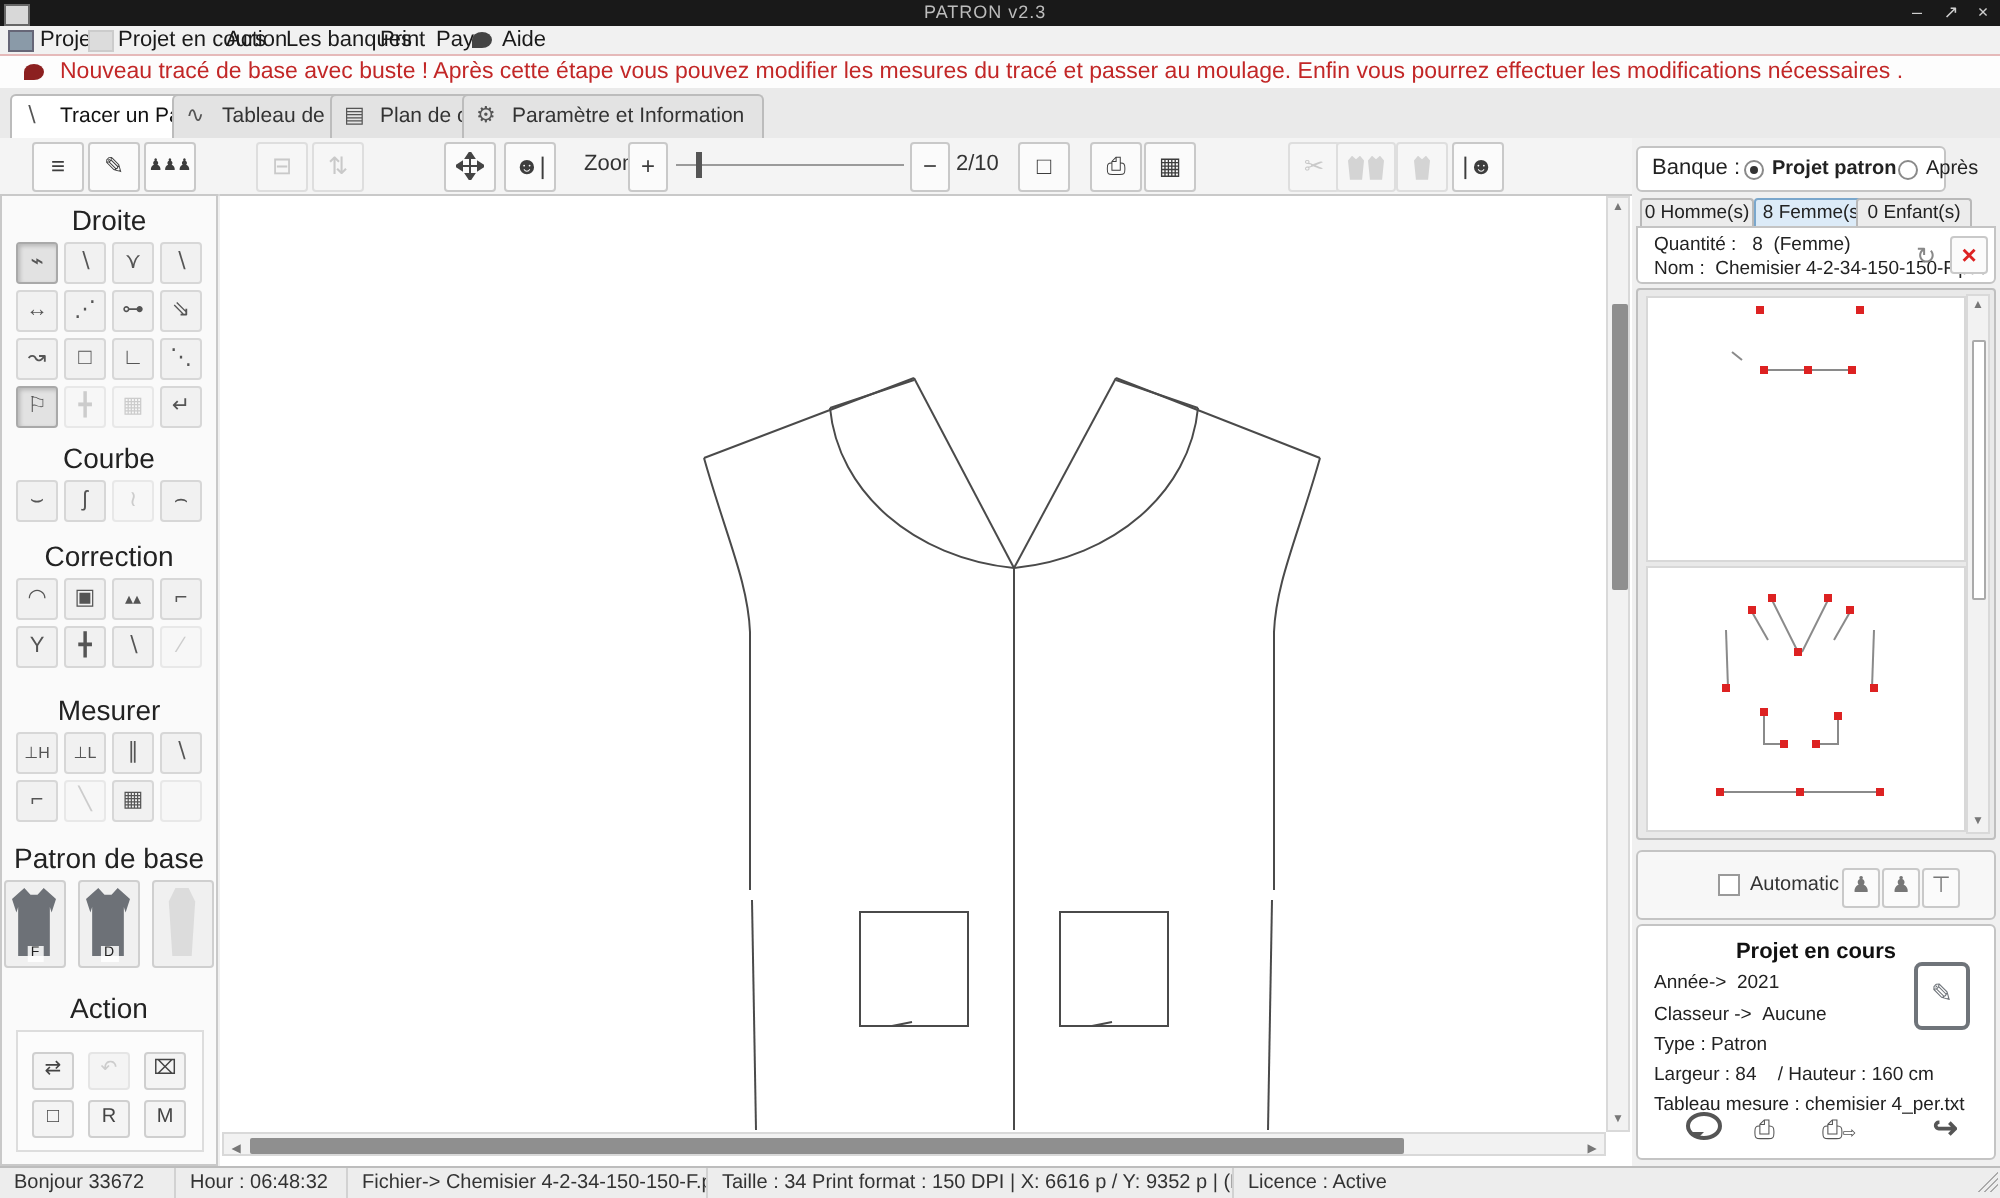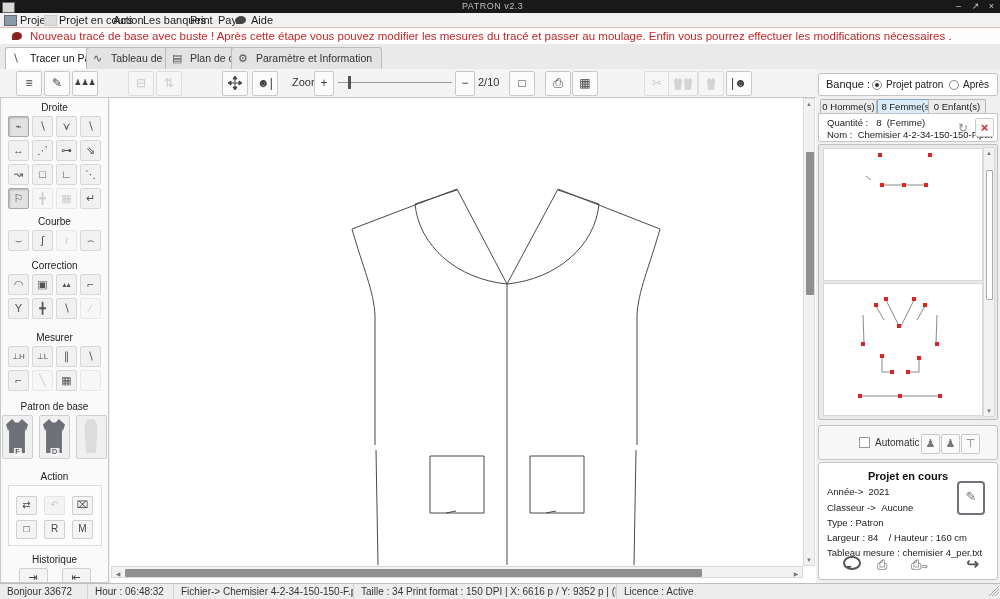--- a/index.html
+++ b/index.html
@@ -28,21 +28,21 @@
   #toolbar{position:absolute;left:0;top:69px;width:816px;height:28px;background:#f4f4f4;border-bottom:1px solid #d6d6d6;}
   .tbtn{position:absolute;top:2px;width:24px;height:23px;background:#fbfbfb;border:1px solid #c9c9c9;border-radius:2px;text-align:center;line-height:22px;font-size:12px;color:#3d3d3d;}
   .tbtn.disabled{color:#c9c9c9;border-color:#dedede;background:#f6f6f6;}
   .tlabel{position:absolute;top:7px;font-size:11px;color:#333;}
   #zoom-track{position:absolute;left:338px;top:13px;width:114px;height:1px;background:#9a9a9a;}
   #zoom-thumb{position:absolute;left:348px;top:7px;width:3px;height:13px;background:#555;}
   .vest-mini{display:inline-block;width:8px;height:12px;background:#8b8f94;clip-path:polygon(25% 0,50% 15%,75% 0,100% 20%,88% 100%,12% 100%,0 20%);vertical-align:middle;margin:0 1px;}
   .tbtn.disabled .vest-mini{background:#d4d4d4;}
   
   #sidebar{position:absolute;left:0;top:97px;width:109px;height:486px;background:#fafafa;border:1px solid #c9c9c9;box-sizing:border-box;overflow:hidden;}
-  .sec-title{font-size:10px;color:#222;text-align:center;margin:4px 0 3px 0;}
+  .sec-title{font-size:14px;color:#222;text-align:center;margin:4px 0 3px 0;}
   .toolgrid{display:grid;grid-template-columns:repeat(4,21px);gap:3px;justify-content:center;}
   .tool{width:21px;height:21px;background:#f1f1f1;border:1px solid #d7d7d7;border-radius:2px;box-sizing:border-box;text-align:center;line-height:19px;font-size:11px;color:#555;}
   .tool.pressed{background:#e2e2e2;border-color:#a9a9a9;box-shadow:inset 1px 1px 2px rgba(0,0,0,.2);}
   .tool.disabled{color:#ccc;border-color:#e8e8e8;background:#f7f7f7;}
   #patron-row{display:flex;justify-content:center;gap:6px;}
   .vest-btn{position:relative;width:29px;height:42px;background:#f0f0f0;border:1px solid #cfcfcf;border-radius:2px;}
   .vest-shape{position:absolute;left:3px;top:3px;width:22px;height:34px;background:#6d7177;clip-path:polygon(28% 0,42% 10%,58% 10%,72% 0,100% 16%,90% 36%,86% 28%,86% 100%,14% 100%,14% 28%,10% 36%,0 16%);}
   .vest-letter{position:absolute;left:50%;bottom:2px;transform:translateX(-50%);background:rgba(255,255,255,.85);font-size:7px;line-height:8px;padding:0 2px;color:#222;}
   .vest-btn.disabled .vest-shape{background:#dcdcdc;clip-path:polygon(35% 0,65% 0,80% 20%,72% 100%,28% 100%,20% 20%);}
   #action-box{width:92px;margin:2px auto 0;border:1px solid #ddd;background:#fcfcfc;padding:5px 0 6px;}
@@ -55,21 +55,21 @@
   #canvas{position:absolute;left:110px;top:97px;width:706px;height:486px;background:#fff;border-top:1px solid #c9c9c9;box-sizing:border-box;}
   #pattern-svg{position:absolute;left:0;top:0;}
   .scroll{background:#f2f2f2;border:1px solid #d9d9d9;box-sizing:border-box;}
   .sarrow{position:absolute;font-size:6px;color:#777;text-align:center;width:100%;}
   .sthumb{position:absolute;background:#8f8f8f;border-radius:1px;}
   #vscroll{position:absolute;left:693px;top:0;width:12px;height:468px;}
   #hscroll{position:absolute;left:1px;top:468px;width:692px;height:12px;}
   
   #rightpanel{position:absolute;left:816px;top:69px;width:184px;height:514px;background:#f0f0f0;font-size:10px;}
   .pbox{position:absolute;background:#fff;border:1px solid #c4c4c4;border-radius:3px;box-sizing:border-box;}
-  #banque-box{left:2px;top:4px;width:180px;height:23px;text-align:right;}
+  #banque-box{left:2px;top:4px;width:155px;height:23px;text-align:right;}
   #banque-box .lbl{position:absolute;left:7px;top:4px;font-size:11px;color:#222;}
   .radio{position:absolute;top:6px;width:10px;height:10px;border:1px solid #8a8a8a;border-radius:50%;background:#fff;box-sizing:border-box;}
   .radio.sel::after{content:"";position:absolute;left:2px;top:2px;width:4px;height:4px;border-radius:50%;background:#333;}
   .rlabel{position:absolute;top:5px;font-size:10px;color:#222;}
   .btab{position:absolute;top:30px;height:14px;background:#ececec;border:1px solid #b9b9b9;border-bottom:none;border-radius:2px 2px 0 0;font-size:9.5px;line-height:13px;text-align:center;color:#222;box-sizing:border-box;}
   .btab.active{background:#dcebf8;border-color:#7aa7cc;}
   #info-box{left:2px;top:44px;width:180px;height:29px;border-radius:0 0 3px 3px;}
   #info-box .row{position:absolute;left:8px;font-size:9.5px;color:#222;white-space:nowrap;}
   #refresh-btn{position:absolute;left:136px;top:6px;width:16px;height:16px;font-size:12px;color:#888;text-align:center;line-height:16px;}
   #del-btn{position:absolute;left:156px;top:4px;width:19px;height:19px;border:1px solid #c9c9c9;border-radius:2px;color:#d22;font-size:13px;font-weight:bold;text-align:center;line-height:18px;background:#fbfbfb;box-sizing:border-box;}
@@ -280,21 +280,21 @@
       <span class="sarrow" style="left:2px;top:3px;width:8px;">◀</span>
       <div class="sthumb" style="left:13px;top:2px;width:577px;height:8px;"></div>
       <span class="sarrow" style="left:auto;right:2px;top:3px;width:8px;">▶</span>
     </div>
   </div>
 
   <div id="rightpanel">
     <div class="pbox" id="banque-box">
       <span class="lbl">Banque :</span>
       <span class="radio sel" style="left:53px;"></span>
-      <span class="rlabel" style="left:67px;">Projet patron</span>
+      <span class="rlabel" style="left:67px;font-weight:bold;">Projet patron</span>
       <span class="radio" style="left:130px;"></span>
       <span class="rlabel" style="left:144px;">Après</span>
     </div>
     <div class="btab" style="left:4px;width:57px;">0 Homme(s)</div>
     <div class="btab active" style="left:61px;width:60px;">8 Femme(s)</div>
     <div class="btab" style="left:112px;width:58px;">0 Enfant(s)</div>
 
     <div class="pbox" id="info-box">
       <div class="row" style="top:3px;">
         <span>Quantité :</span>&nbsp;&nbsp;

